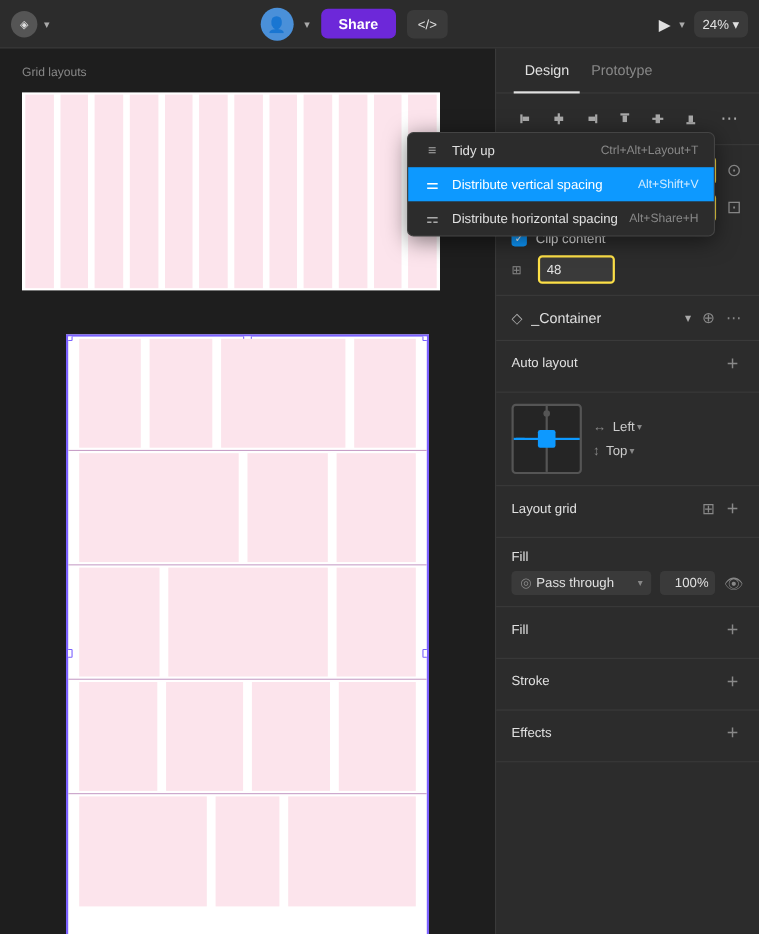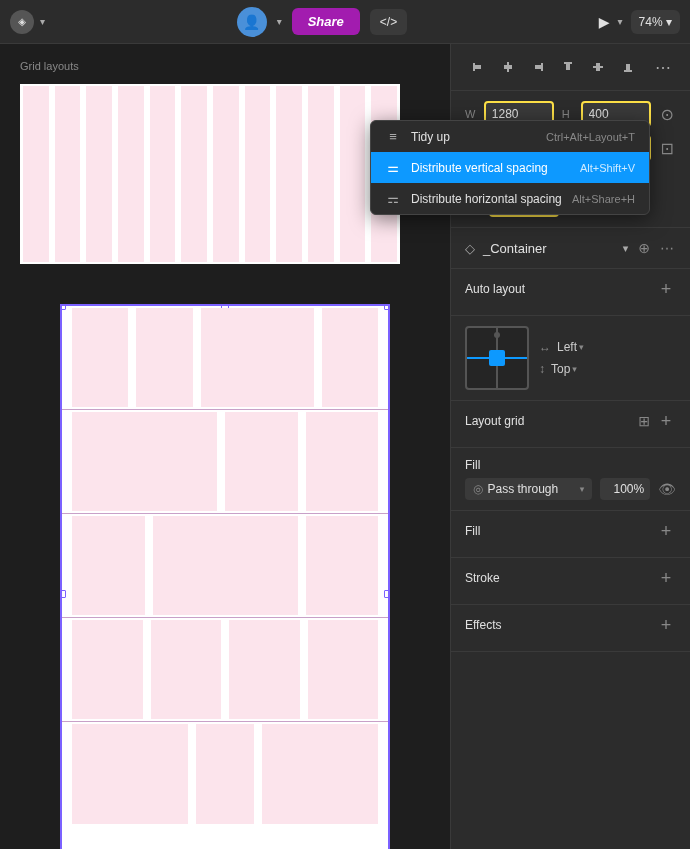--- a/index.html
+++ b/index.html
@@ -57,29 +57,28 @@
       height: 30px;
       background: #4a90d9;
       border-radius: 50%;
       display: flex;
       align-items: center;
       justify-content: center;
       font-size: 14px;
       cursor: pointer;
     }
     .share-btn {
-      background: #a21caf;
+      background: #6d28d9;
       color: #fff;
       border: none;
       border-radius: 6px;
       padding: 6px 16px;
       font-size: 13px;
       font-weight: 600;
       cursor: pointer;
-      font-style: italic;
     }
     .code-btn {
       background: #3a3a3a;
       color: #e0e0e0;
       border: none;
       border-radius: 6px;
       padding: 6px 10px;
       font-size: 12px;
       cursor: pointer;
     }
@@ -548,21 +547,21 @@
       <span>👤</span>
     </div>
     <span class="topbar-arrow">▾</span>
     <button class="share-btn">Share</button>
     <button class="code-btn">&lt;/&gt;</button>
   </div>
 
   <button class="play-btn">▶</button>
   <span style="color:#aaa;font-size:10px;">▾</span>
   <button class="zoom-btn">
-    <span>74%</span>
+    <span>24%</span>
     <span>▾</span>
   </button>
 </div>
 
 <div class="canvas-area">
   <div class="canvas-label">Grid layouts</div>
 
   <div class="grid-preview-top">
     <div class="grid-col"></div>
     <div class="grid-col"></div>
@@ -645,20 +644,24 @@
   </div>
   <div class="ctx-item">
     <span class="ctx-item-icon">⚎</span>
     <span class="ctx-item-label">Distribute horizontal spacing</span>
     <span class="ctx-item-shortcut">Alt+Share+H</span>
   </div>
 </div>
 
 <div class="right-panel">
 
+  <div class="panel-tabs">
+    <div class="panel-tab active">Design</div>
+    <div class="panel-tab">Prototype</div>
+  </div>
 
   <div class="align-tools">
     <button class="align-btn" title="Align left">
       <svg width="14" height="14" viewBox="0 0 14 14" fill="none">
           <rect x="2" y="3" width="2" height="8" fill="#aaa"></rect>
           <rect x="4" y="5" width="6" height="4" fill="#aaa"></rect>
         </svg>
     </button>
     <button class="align-btn" title="Align center">
       <svg width="14" height="14" viewBox="0 0 14 14" fill="none">

